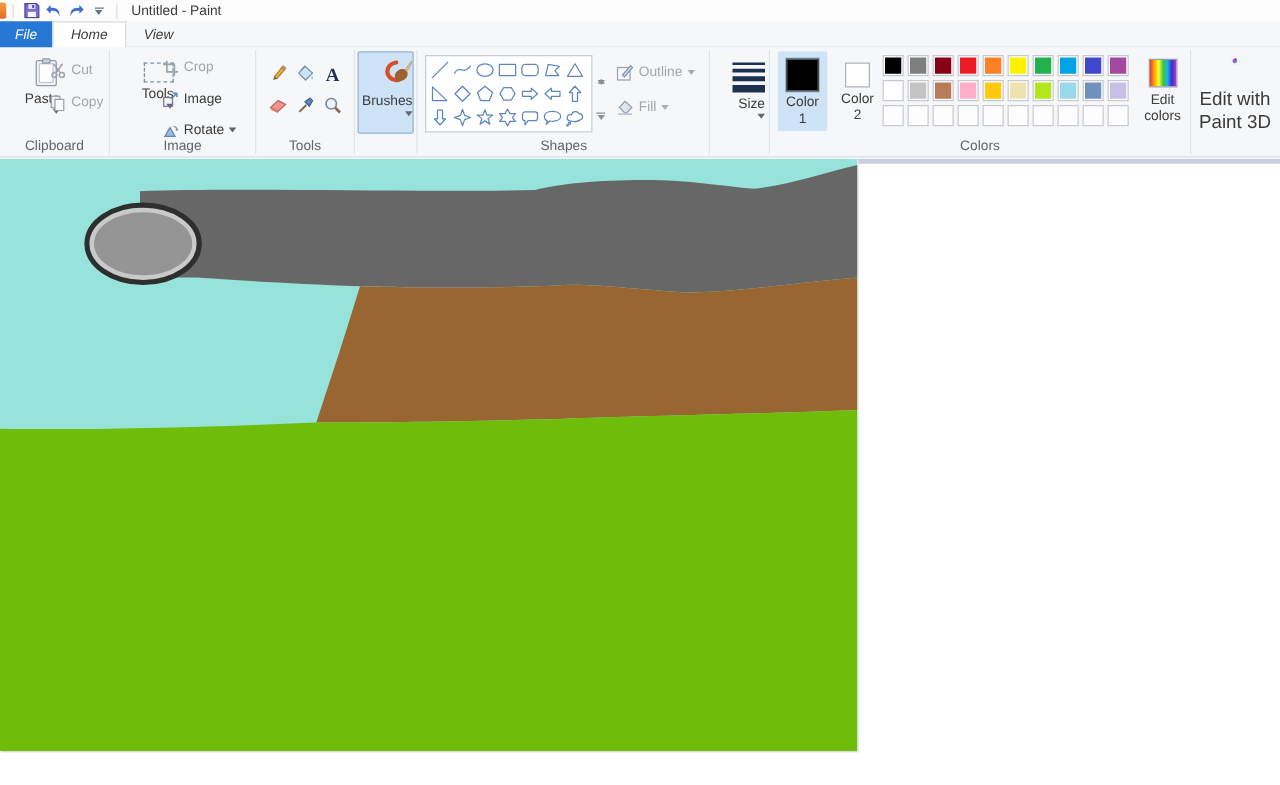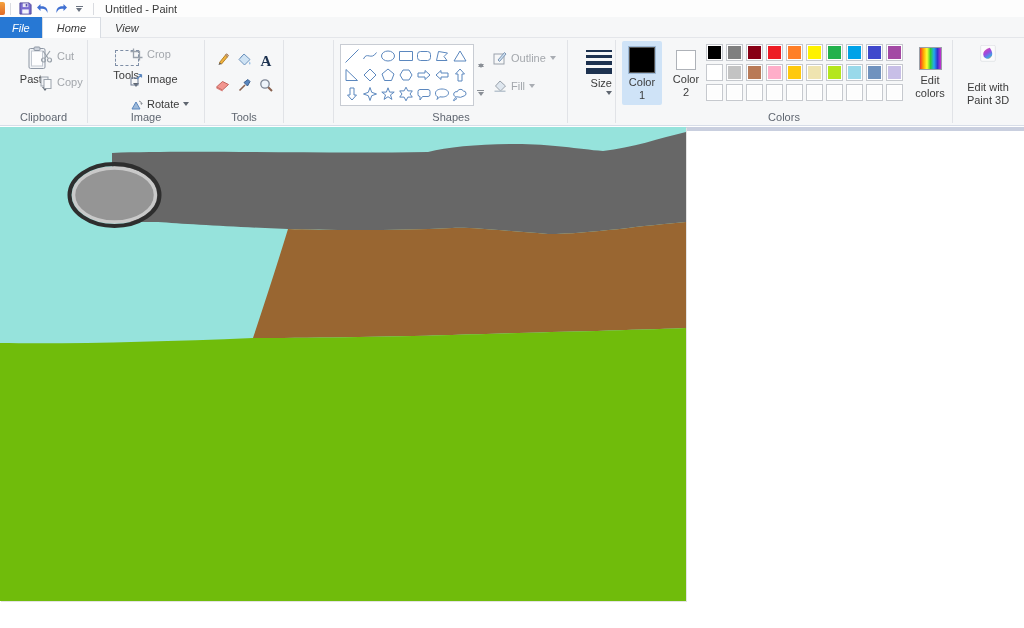--- a/index.html
+++ b/index.html
@@ -86,21 +86,21 @@
   .pswatch { width:17px; height:17px; border:1px solid #c6c9ce; background:#fff; padding:1px; }
   .pswatch .inner { width:13px; height:13px; }
   .pswatch.empty .inner { background:#fdfdfd; }
   .editcolors { position:absolute; left:294px; top:4px; width:40px; height:64px; display:flex; flex-direction:column; align-items:center; padding-top:5px; }
   .editcolors .icon { width:23px; height:23px; border:1px solid #9aa0a8; background:linear-gradient(90deg,#e33,#fa0,#ff3,#3c3,#2ae,#33c,#c3c); }
   .editcolors .lbl { font-size:11px; color:#3b3b3b; text-align:center; line-height:1.15; margin-top:4px; }
 
   
   .g-p3d { left:953px; width:71px; }
   .p3dbtn { position:absolute; left:6px; top:3px; width:58px; height:66px; display:flex; flex-direction:column; align-items:center; padding-top:4px; }
-  .p3dbtn .lbl { font-size:11px; color:#3b3b3b; text-align:center; line-height:1.2; margin-top:19px; }
+  .p3dbtn .lbl { font-size:15px; color:#3b3b3b; text-align:center; line-height:1.2; margin-top:19px; }
 
   
   .workarea { position:absolute; left:0; top:127px; width:1024px; height:494px; background:#ffffff; }
   .ribbon-shadow-right { position:absolute; left:686px; top:0; width:338px; height:4px; background:#c9cfdf; }
   .canvas-wrap { position:absolute; left:0; top:0; width:686px; height:474px; box-shadow:1px 1px 0 #e3e3e3; }
 </style>
 </head>
 <body>
 
 <div class="app">
@@ -242,20 +242,31 @@
           <svg width="15" height="15" viewBox="0 0 15 15">
               <circle cx="6" cy="6" r="4.2" fill="#eef4fa" stroke="#7d8695" stroke-width="1.3"></circle>
               <path d="M9.2,9.2 L13,13" stroke="#8a6250" stroke-width="2"></path>
             </svg>
         </div>
       </div>
       <div class="group-label">Tools</div>
     </div>
     <div class="vsep" style="left:283px"></div>
 
+    <div class="group g-brushes">
+      <div class="bigbtn selected brushes-btn">
+        <svg width="26" height="26" viewBox="0 0 26 26">
+          <path d="M13,4 C6,5 4,12 8,16 C12,20 19,18 20,12" fill="none" stroke="#d4502a" stroke-width="3.4" stroke-linecap="round"></path>
+          <ellipse cx="17" cy="14" rx="5.5" ry="4.5" fill="#9c6230" transform="rotate(-35 17 14)"></ellipse>
+          <path d="M20,10 L25,3 L25.8,3.8 L21.5,11.2 Z" fill="#e4c49a" stroke="#b09066" stroke-width="0.6"></path>
+        </svg>
+        <span class="lbl">Brushes</span>
+        <span class="caret"></span>
+      </div>
+    </div>
     <div class="vsep" style="left:333px"></div>
 
     <div class="group g-shapes">
       <div class="shape-box" id="shape-box">
           <span class="shape-cell">
             <svg width="16" height="16" viewBox="0 0 16 16" stroke-linejoin="round">
               <line x1="1.5" y1="14.5" x2="14.5" y2="1.5"></line>
             </svg>
           </span>
           <span class="shape-cell">

